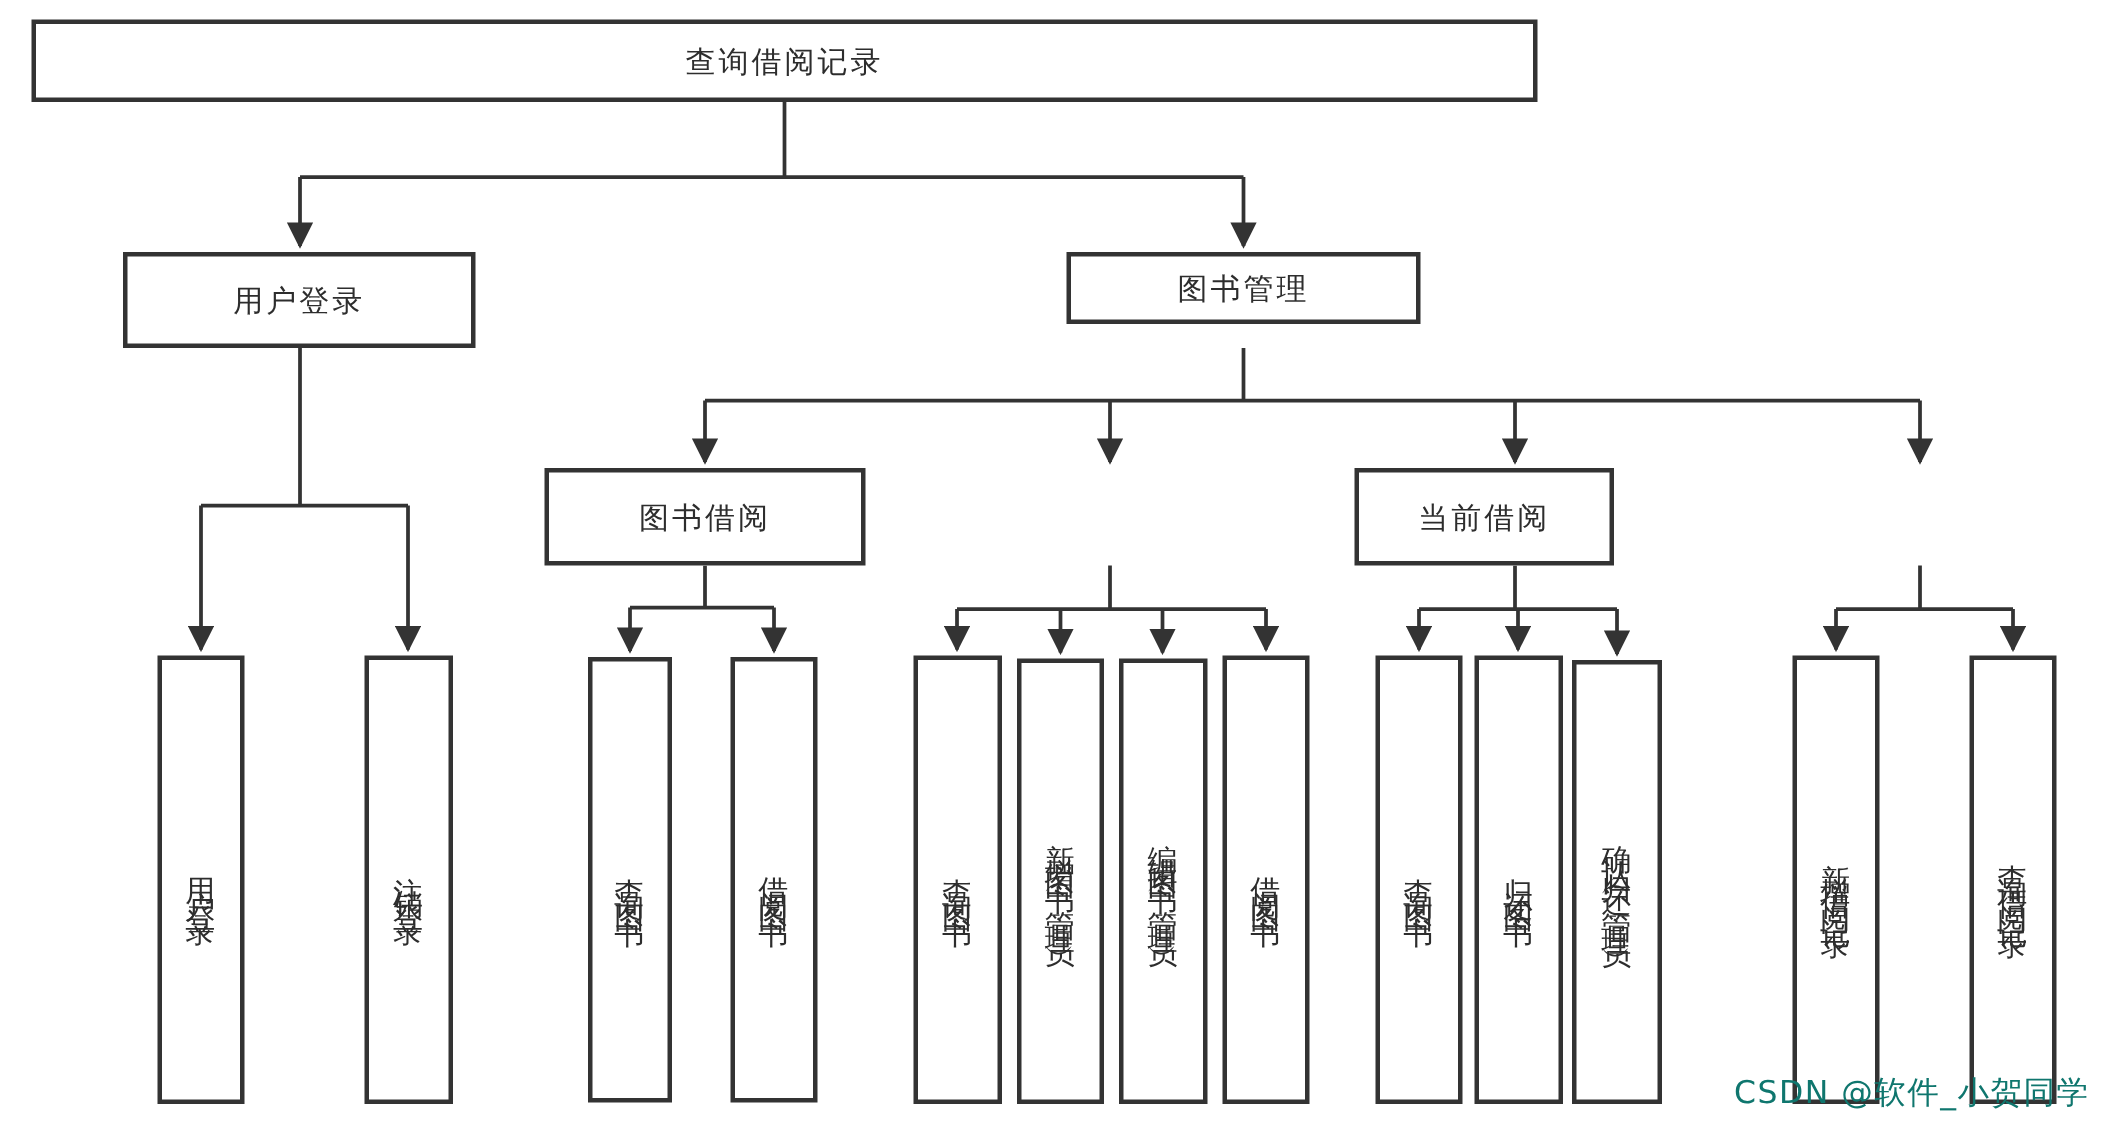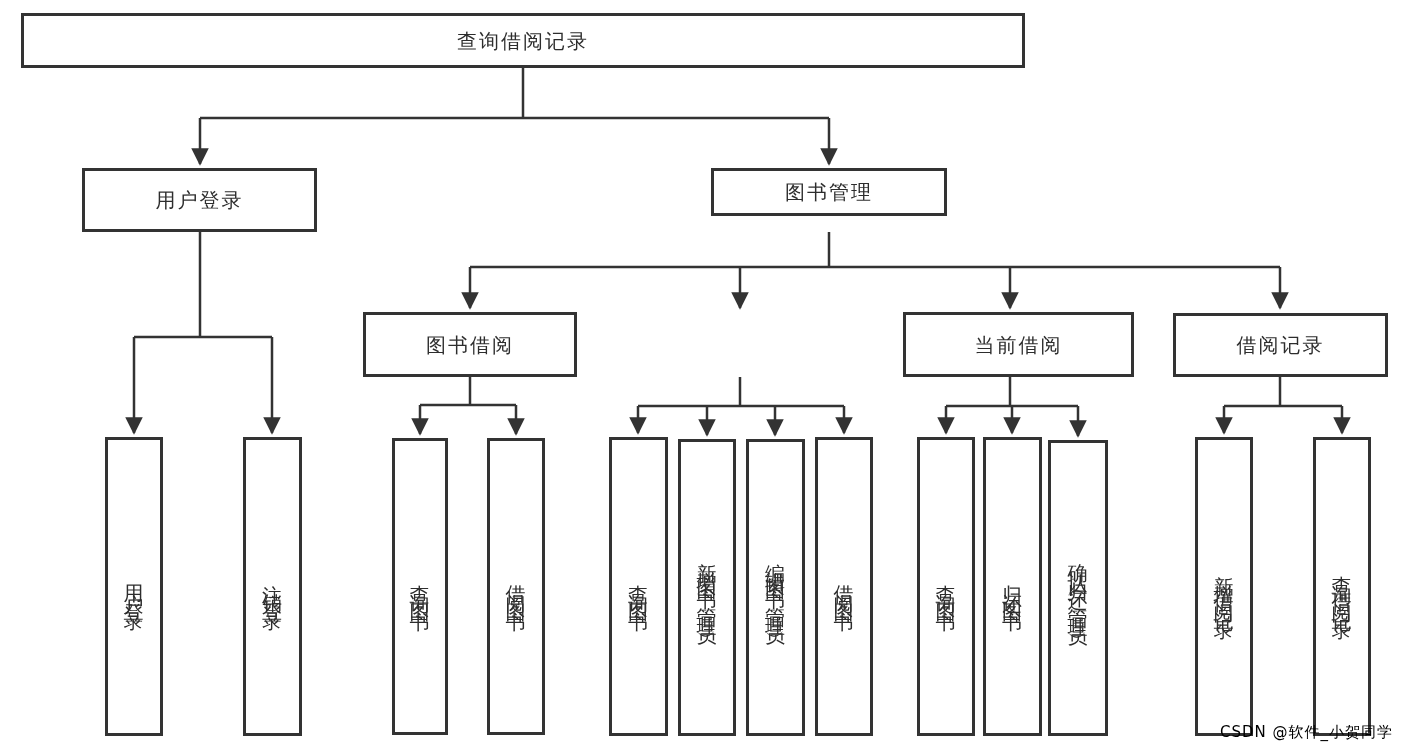--- a/index.html
+++ b/index.html
@@ -14,21 +14,21 @@
     display:flex; align-items:center; justify-content:center;
     text-align:center;
   }
   .h { font-size:20px; letter-spacing:2px; line-height:1.2; }
   .v {
     writing-mode:vertical-rl; text-orientation:mixed;
     font-size:20px; letter-spacing:9px; line-height:1;
   }
   .watermark {
     position:absolute; right:12px; bottom:5px;
-    font-size:15px; letter-spacing:1px; color:#000000;
+    font-size:21px; letter-spacing:1px; color:#0f766e;
     z-index:10; white-space:nowrap;
   }
 </style>
 </head>
 <body>
 
 <div class="stage">
 
   <svg class="wires" viewBox="0 0 1405 747" xmlns="http://www.w3.org/2000/svg">
     <defs>
@@ -79,22 +79,21 @@
       <path d="M1342,406 V433" marker-end="url(#ah)"></path>
     </g>
   </svg>
 
   <div class="node h" style="left:21px;top:13px;width:1004px;height:55px">查询借阅记录</div>
 
   <div class="node h" style="left:82px;top:168px;width:235px;height:64px">用户登录</div>
   <div class="node h" style="left:711px;top:168px;width:236px;height:48px">图书管理</div>
 
   <div class="node h" style="left:363px;top:312px;width:214px;height:65px">图书借阅</div>
-  <div class="node h" style="left:903px;top:312px;width:231px;height:65px">当前借阅</div>
-  <div class="node h" style="left:1173px;top:313px;width:215px;height:64px">借阅记录</div>
+  <div class="node h" style="left:903px;top:312px;width:173px;height:65px">当前借阅</div>
 
   <div class="node v" style="left:105px;top:437px;width:58px;height:299px">用户登录</div>
   <div class="node v" style="left:243px;top:437px;width:59px;height:299px">注销登录</div>
 
   <div class="node v" style="left:392px;top:438px;width:56px;height:297px">查询图书</div>
   <div class="node v" style="left:487px;top:438px;width:58px;height:297px">借阅图书</div>
 
   <div class="node v" style="left:609px;top:437px;width:59px;height:299px">查询图书</div>
   <div class="node v" style="left:678px;top:439px;width:58px;height:297px">新增图书（管理员）</div>
   <div class="node v" style="left:746px;top:439px;width:59px;height:297px">编辑图书（管理员）</div>

